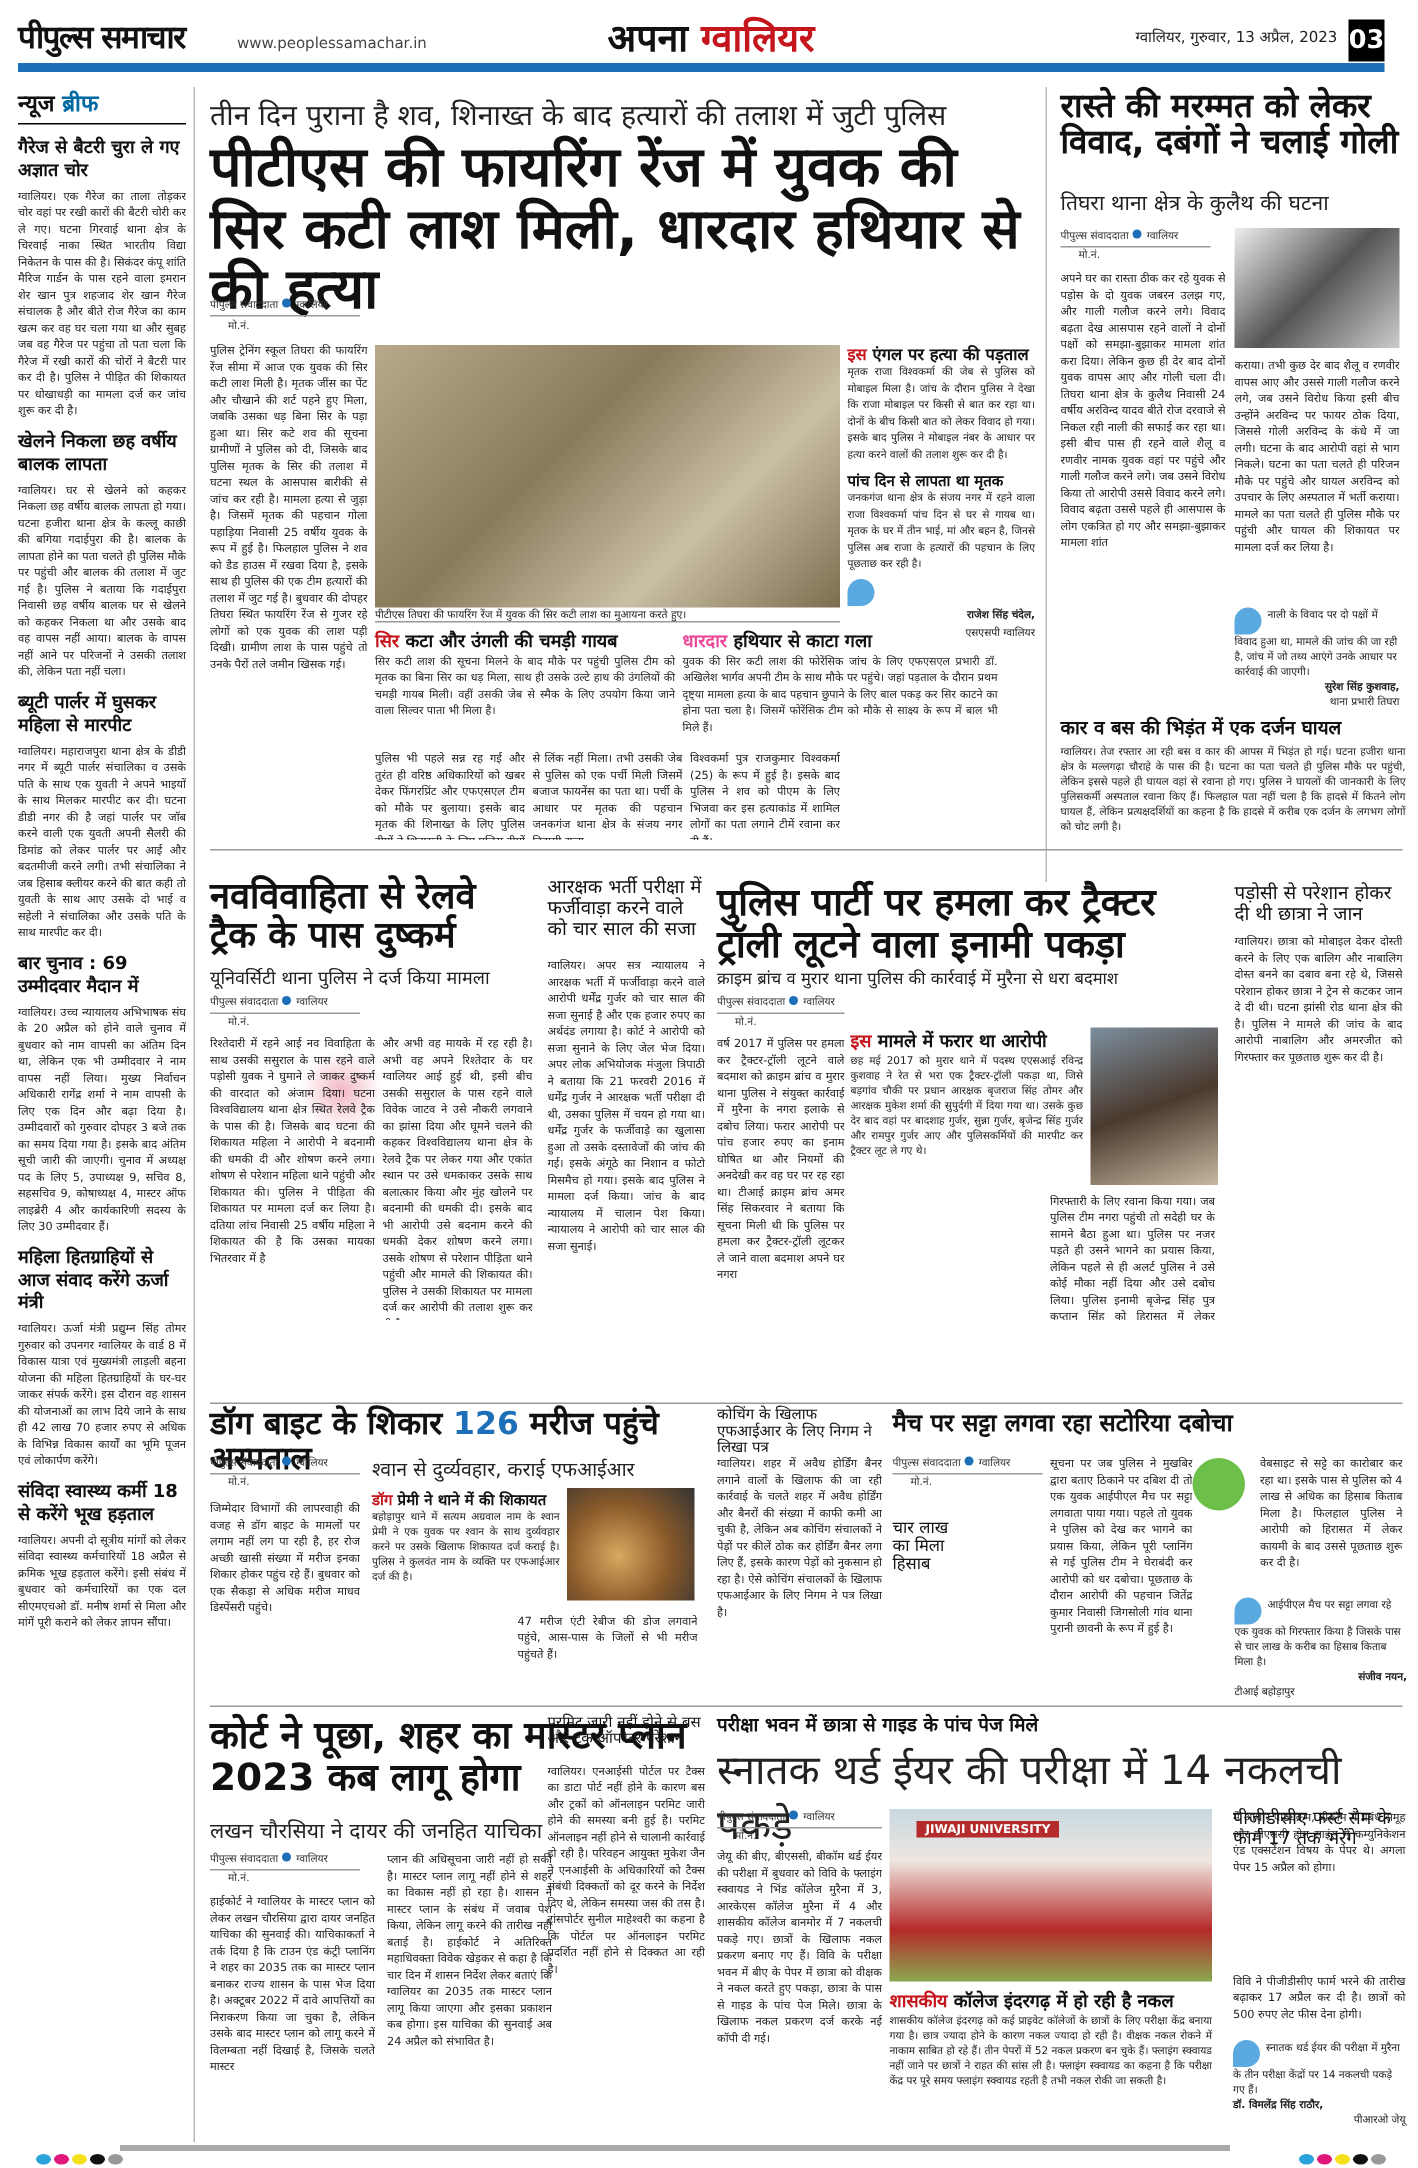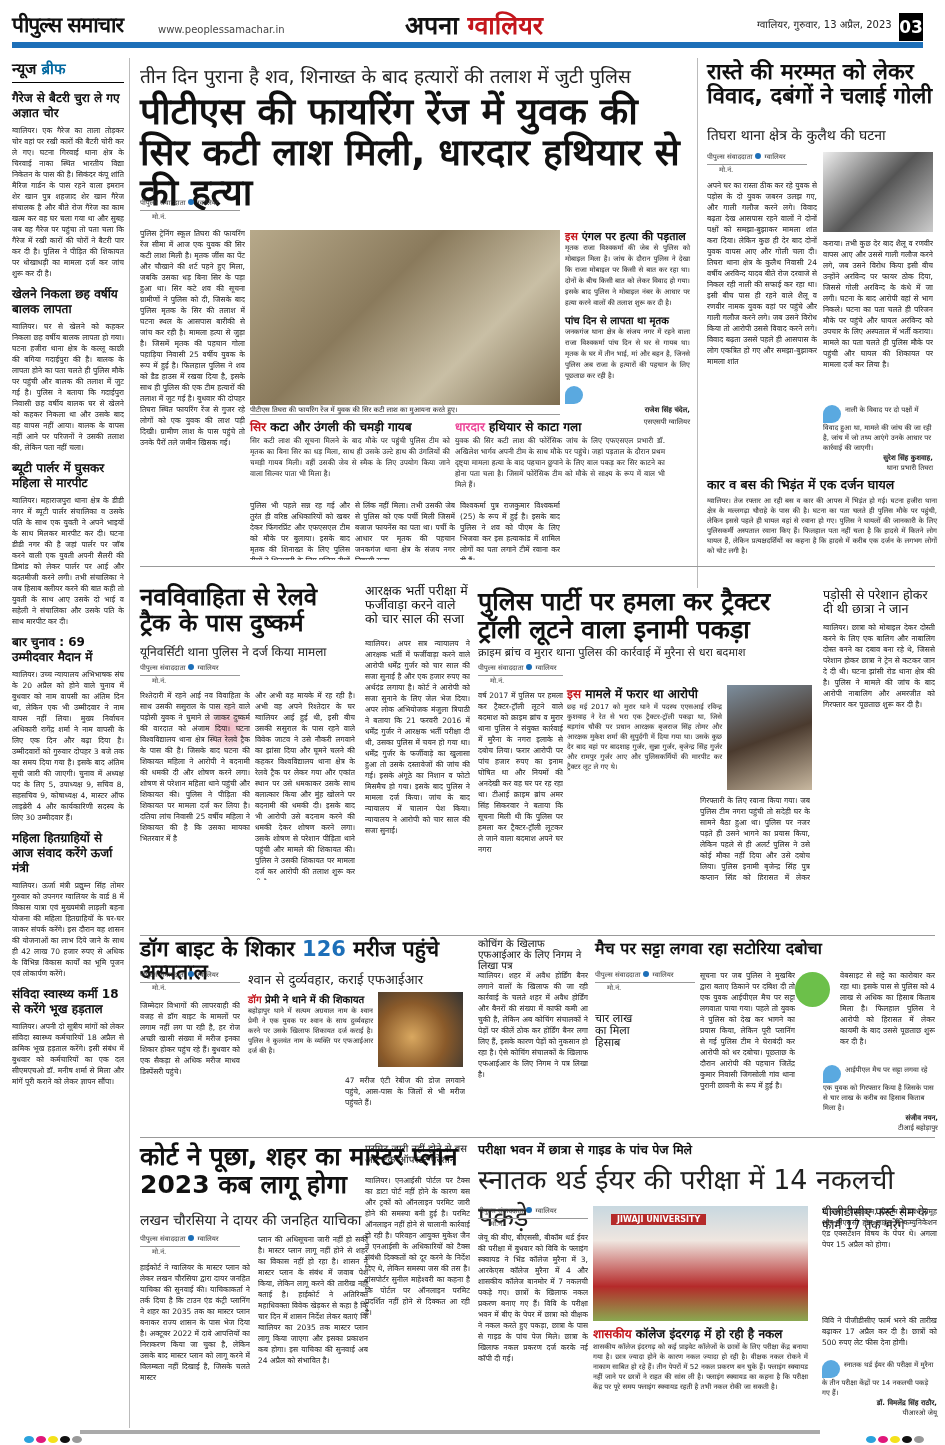--- a/index.html
+++ b/index.html
@@ -167,21 +167,21 @@
 <div class="abs bighead" style="left:478px;top:938px;width:110px;font-size:10px;font-weight:normal">कोचिंग के खिलाफ एफआईआर के लिए निगम ने लिखा पत्र</div>
 <div class="abs body" style="left:478px;top:970px;width:110px;height:160px;overflow:hidden">ग्वालियर। शहर में अवैध होर्डिंग बैनर लगाने वालों के खिलाफ की जा रही कार्रवाई के चलते शहर में अवैध होर्डिंग और बैनरों की संख्या में काफी कमी आ चुकी है, लेकिन अब कोचिंग संचालकों ने पेड़ों पर कीलें ठोक कर होर्डिंग बैनर लगा लिए हैं, इसके कारण पेड़ों को नुकसान हो रहा है। ऐसे कोचिंग संचालकों के खिलाफ एफआईआर के लिए निगम ने पत्र लिखा है।</div>
 
 <div class="abs bighead" style="left:595px;top:940px;width:345px;font-size:16px">मैच पर सट्टा लगवा रहा सटोरिया दबोचा</div>
 <div class="abs byline" style="left:595px;top:970px;width:100px"><span>पीपुल्स संवाददाता</span><span class="dot"></span><span>ग्वालियर</span></div>
 <div class="abs mob" style="left:595px;top:981px">मो.नं.</div>
 <div class="abs bighead" style="left:595px;top:1013px;width:50px;font-size:11px;font-weight:normal">चार लाख का मिला हिसाब</div>
 <div class="abs body" style="left:700px;top:970px;width:95px;height:160px;overflow:hidden">सूचना पर जब पुलिस ने मुखबिर द्वारा बताए ठिकाने पर दबिश दी तो एक युवक आईपीएल मैच पर सट्टा लगवाता पाया गया। पहले तो युवक ने पुलिस को देख कर भागने का प्रयास किया, लेकिन पूरी प्लानिंग से गई पुलिस टीम ने घेराबंदी कर आरोपी को धर दबोचा। पूछताछ के दौरान आरोपी की पहचान जितेंद्र कुमार निवासी जिगसोली गांव थाना पुरानी छावनी के रूप में हुई है।</div>
 <div class="abs" style="left:795px;top:972px;width:35px;height:35px;border-radius:50%;background:#6cc04a"></div>
 <div class="abs body" style="left:840px;top:970px;width:95px;height:95px;overflow:hidden">वेबसाइट से सट्टे का कारोबार कर रहा था। इसके पास से पुलिस को 4 लाख से अधिक का हिसाब किताब मिला है। फिलहाल पुलिस ने आरोपी को हिरासत में लेकर कायमी के बाद उससे पूछताछ शुरू कर दी है।</div>
-<div class="abs quote" style="left:823px;top:1065px;width:115px;font-size:7px;line-height:10px"><span class="quote-mark"></span><span>आईपीएल मैच पर सट्टा लगवा रहे एक युवक को गिरफ्तार किया है जिसके पास से चार लाख के करीब का हिसाब किताब मिला है।</span><div style="text-align:right;font-weight:bold">संजीव नयन,</div><div style="text-align:right">टीआई बहोड़ापुर</div></div>
+<div class="abs quote" style="left:823px;top:1065px;width:115px;font-size:7px;line-height:10px"><span class="quote-mark"></span><span>आईपीएल मैच पर सट्टा लगवा रहे एक युवक को गिरफ्तार किया है जिसके पास से चार लाख के करीब का हिसाब किताब मिला है।</span><div style="text-align:right;font-weight:bold">संजीव नयन,</div><div style="">टीआई बहोड़ापुर</div></div>
 
 <div class="abs" style="left:140px;top:1137px;width:795px;height:1px;background:#999"></div>
 
 <div class="abs bighead" style="left:140px;top:1143px;width:330px;font-size:25px">कोर्ट ने पूछा, शहर का मास्टर प्लान 2023 कब लागू होगा</div>
 <div class="abs kicker" style="left:140px;top:1210px;width:330px;font-size:14px">लखन चौरसिया ने दायर की जनहित याचिका</div>
 <div class="abs byline" style="left:140px;top:1234px;width:100px"><span>पीपुल्स संवाददाता</span><span class="dot"></span><span>ग्वालियर</span></div>
 <div class="abs mob" style="left:140px;top:1245px">मो.नं.</div>
 <div class="abs body" style="left:140px;top:1262px;width:110px;height:170px;overflow:hidden">हाईकोर्ट ने ग्वालियर के मास्टर प्लान को लेकर लखन चौरसिया द्वारा दायर जनहित याचिका की सुनवाई की। याचिकाकर्ता ने तर्क दिया है कि टाउन एंड कंट्री प्लानिंग ने शहर का 2035 तक का मास्टर प्लान बनाकर राज्य शासन के पास भेज दिया है। अक्टूबर 2022 में दावे आपत्तियों का निराकरण किया जा चुका है, लेकिन उसके बाद मास्टर प्लान को लागू करने में विलम्बता नहीं दिखाई है, जिसके चलते मास्टर</div>
 <div class="abs body" style="left:258px;top:1234px;width:110px;height:200px;overflow:hidden">प्लान की अधिसूचना जारी नहीं हो सकी है। मास्टर प्लान लागू नहीं होने से शहर का विकास नहीं हो रहा है। शासन ने मास्टर प्लान के संबंध में जवाब पेश किया, लेकिन लागू करने की तारीख नहीं बताई है। हाईकोर्ट ने अतिरिक्त महाधिवक्ता विवेक खेड़कर से कहा है कि चार दिन में शासन निर्देश लेकर बताएं कि ग्वालियर का 2035 तक मास्टर प्लान लागू किया जाएगा और इसका प्रकाशन कब होगा। इस याचिका की सुनवाई अब 24 अप्रैल को संभावित है।</div>
 
@@ -196,17 +196,17 @@
 <div class="abs" style="left:593px;top:1206px;width:215px;height:115px;background:linear-gradient(180deg,#c8d8e0 0,#efe6e0 30%,#b52a2a 70%,#8aa850 100%)">
   <div style="position:absolute;left:18px;top:8px;background:#b52a2a;color:#fff;font-size:8px;font-weight:bold;padding:1px 6px">JIWAJI UNIVERSITY</div>
 </div>
 <div class="abs" style="left:593px;top:1325px;width:215px">
   <div class="boxhead"><span class="red">शासकीय</span> <span>कॉलेज इंदरगढ़ में हो रही है नकल</span></div>
   <div class="body" style="font-size:7px;line-height:10px">शासकीय कॉलेज इंदरगढ़ को कई प्राइवेट कॉलेजों के छात्रों के लिए परीक्षा केंद्र बनाया गया है। छात्र ज्यादा होने के कारण नकल ज्यादा हो रही है। वीक्षक नकल रोकने में नाकाम साबित हो रहे हैं। तीन पेपरों में 52 नकल प्रकरण बन चुके हैं। फ्लाइंग स्क्वायड नहीं जाने पर छात्रों ने राहत की सांस ली है। फ्लाइंग स्क्वायड का कहना है कि परीक्षा केंद्र पर पूरे समय फ्लाइंग स्क्वायड रहती है तभी नकल रोकी जा सकती है।</div>
 </div>
 <div class="abs body" style="left:822px;top:1206px;width:115px">में आधार पाठ्यक्रम, बीकॉम में प्रबंध समूह और बीएससी होम साइंस में कम्युनिकेशन एंड एक्सटेंशन विषय के पेपर थे। अगला पेपर 15 अप्रैल को होगा।</div>
 <div class="abs bighead" style="left:822px;top:1206px;width:115px;font-size:12px;font-weight:normal">पीजीडीसीए फर्स्ट सेम के फार्म 17 तक भरेंगे</div>
 <div class="abs body" style="left:822px;top:1315px;width:115px">विवि ने पीजीडीसीए फार्म भरने की तारीख बढ़ाकर 17 अप्रैल कर दी है। छात्रों को 500 रुपए लेट फीस देना होगी।</div>
-<div class="abs quote" style="left:822px;top:1360px;width:115px;font-size:7px;line-height:10px"><span class="quote-mark"></span><span>स्नातक थर्ड ईयर की परीक्षा में मुरैना के तीन परीक्षा केंद्रों पर 14 नकलची पकड़े गए हैं।</span><div style="text-align:right;font-weight:bold">डॉ. विमलेंद्र सिंह राठौर,</div><div style="text-align:right">पीआरओ जेयू</div></div>
+<div class="abs quote" style="left:822px;top:1360px;width:115px;font-size:7px;line-height:10px"><span class="quote-mark"></span><span>स्नातक थर्ड ईयर की परीक्षा में मुरैना के तीन परीक्षा केंद्रों पर 14 नकलची पकड़े गए हैं।</span><div style="font-weight:bold">डॉ. विमलेंद्र सिंह राठौर,</div><div style="text-align:right">पीआरओ जेयू</div></div>
 
 <div class="abs color-dots" style="left:24px;top:1428px" id="marks-l"><span style="background: rgb(42, 162, 220);"></span><span style="background: rgb(224, 23, 122);"></span><span style="background: rgb(244, 225, 27);"></span><span style="background: rgb(17, 17, 17);"></span><span style="background: rgb(153, 153, 153);"></span></div>
 <div class="abs greybar" style="left:80px;top:1430px;width:740px"></div>
 <div class="abs color-dots" style="left:866px;top:1428px" id="marks-r"><span style="background: rgb(42, 162, 220);"></span><span style="background: rgb(224, 23, 122);"></span><span style="background: rgb(244, 225, 27);"></span><span style="background: rgb(17, 17, 17);"></span><span style="background: rgb(153, 153, 153);"></span></div>
 
 </body></html>

